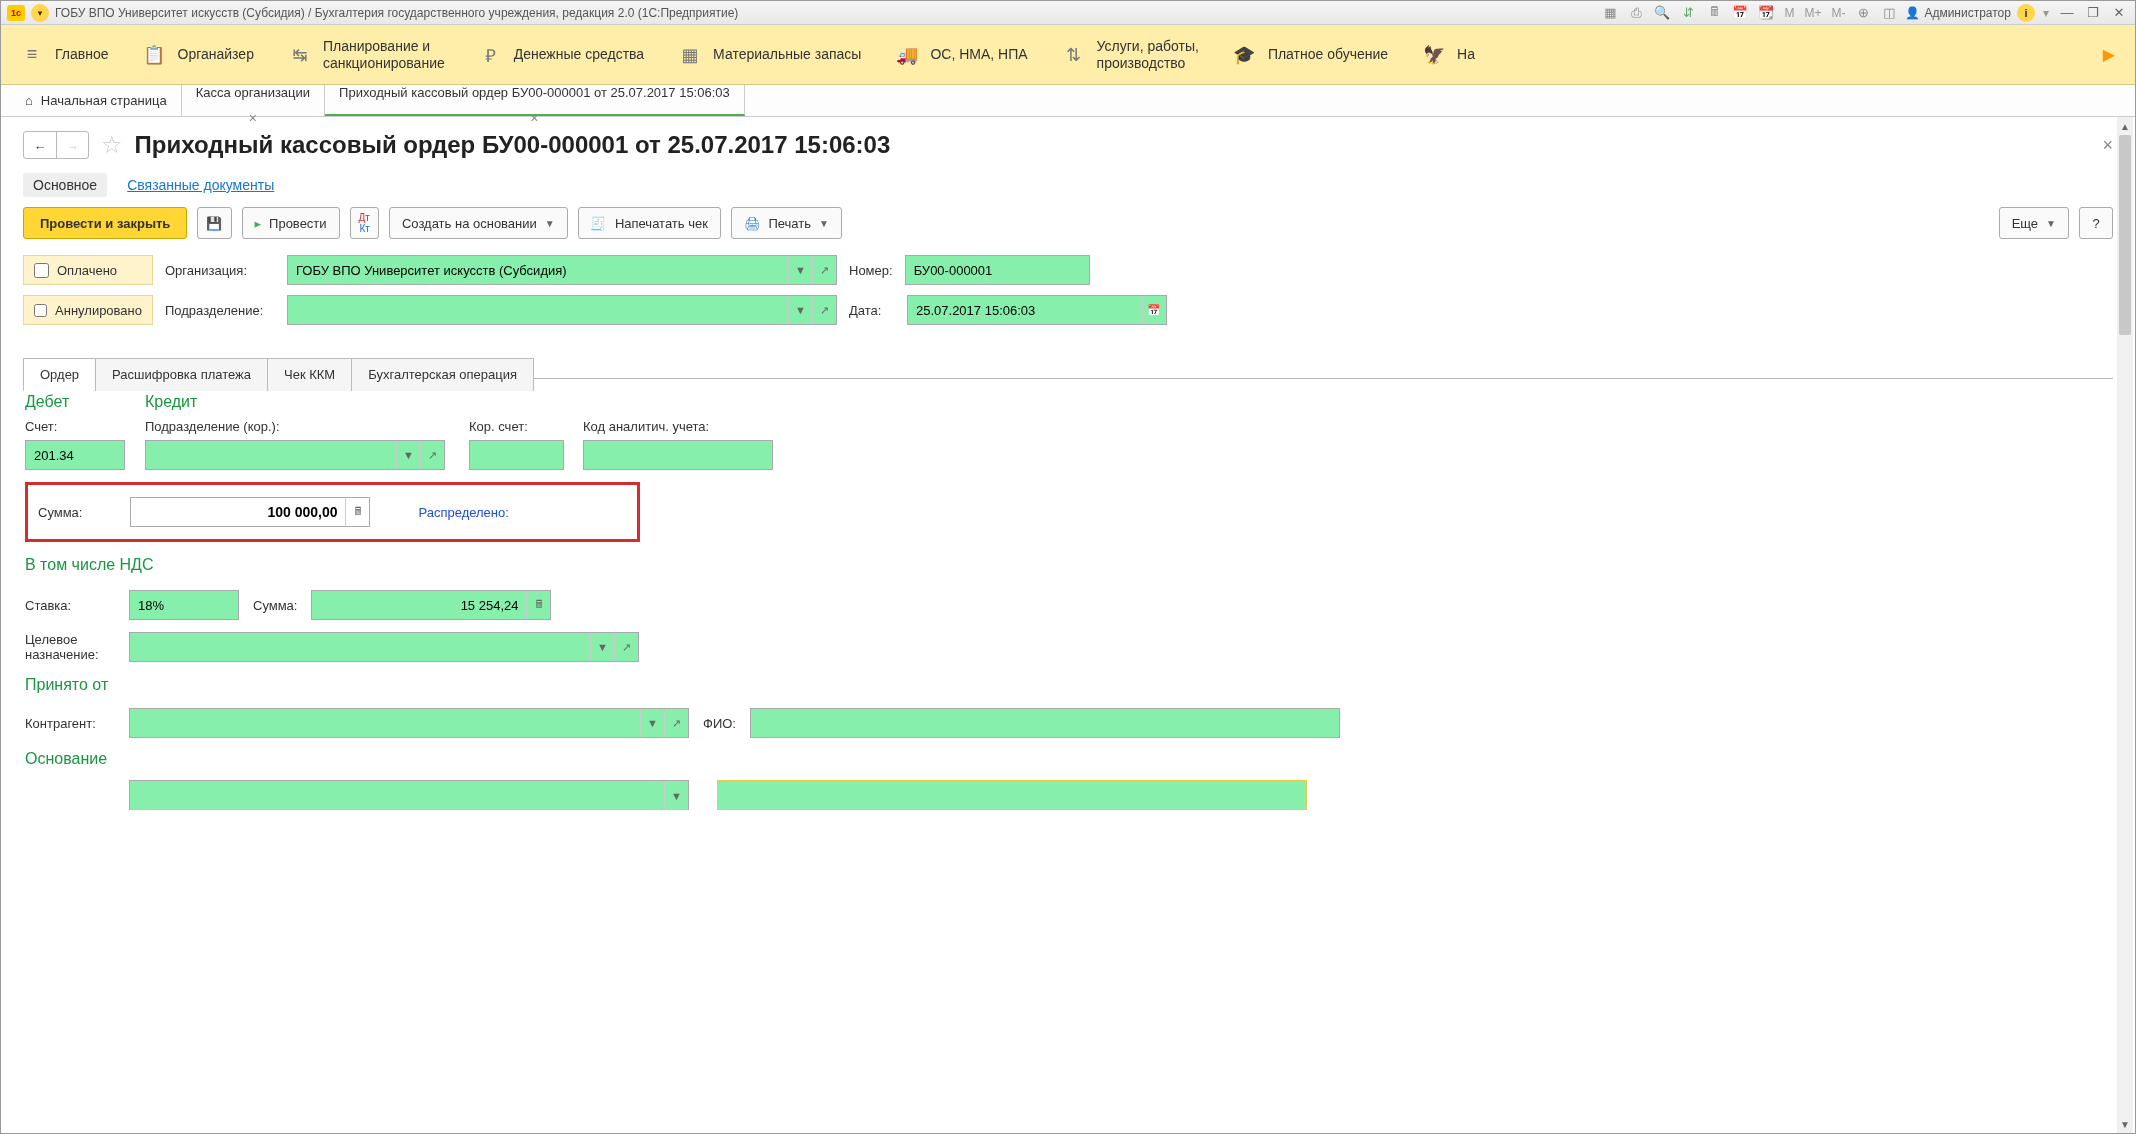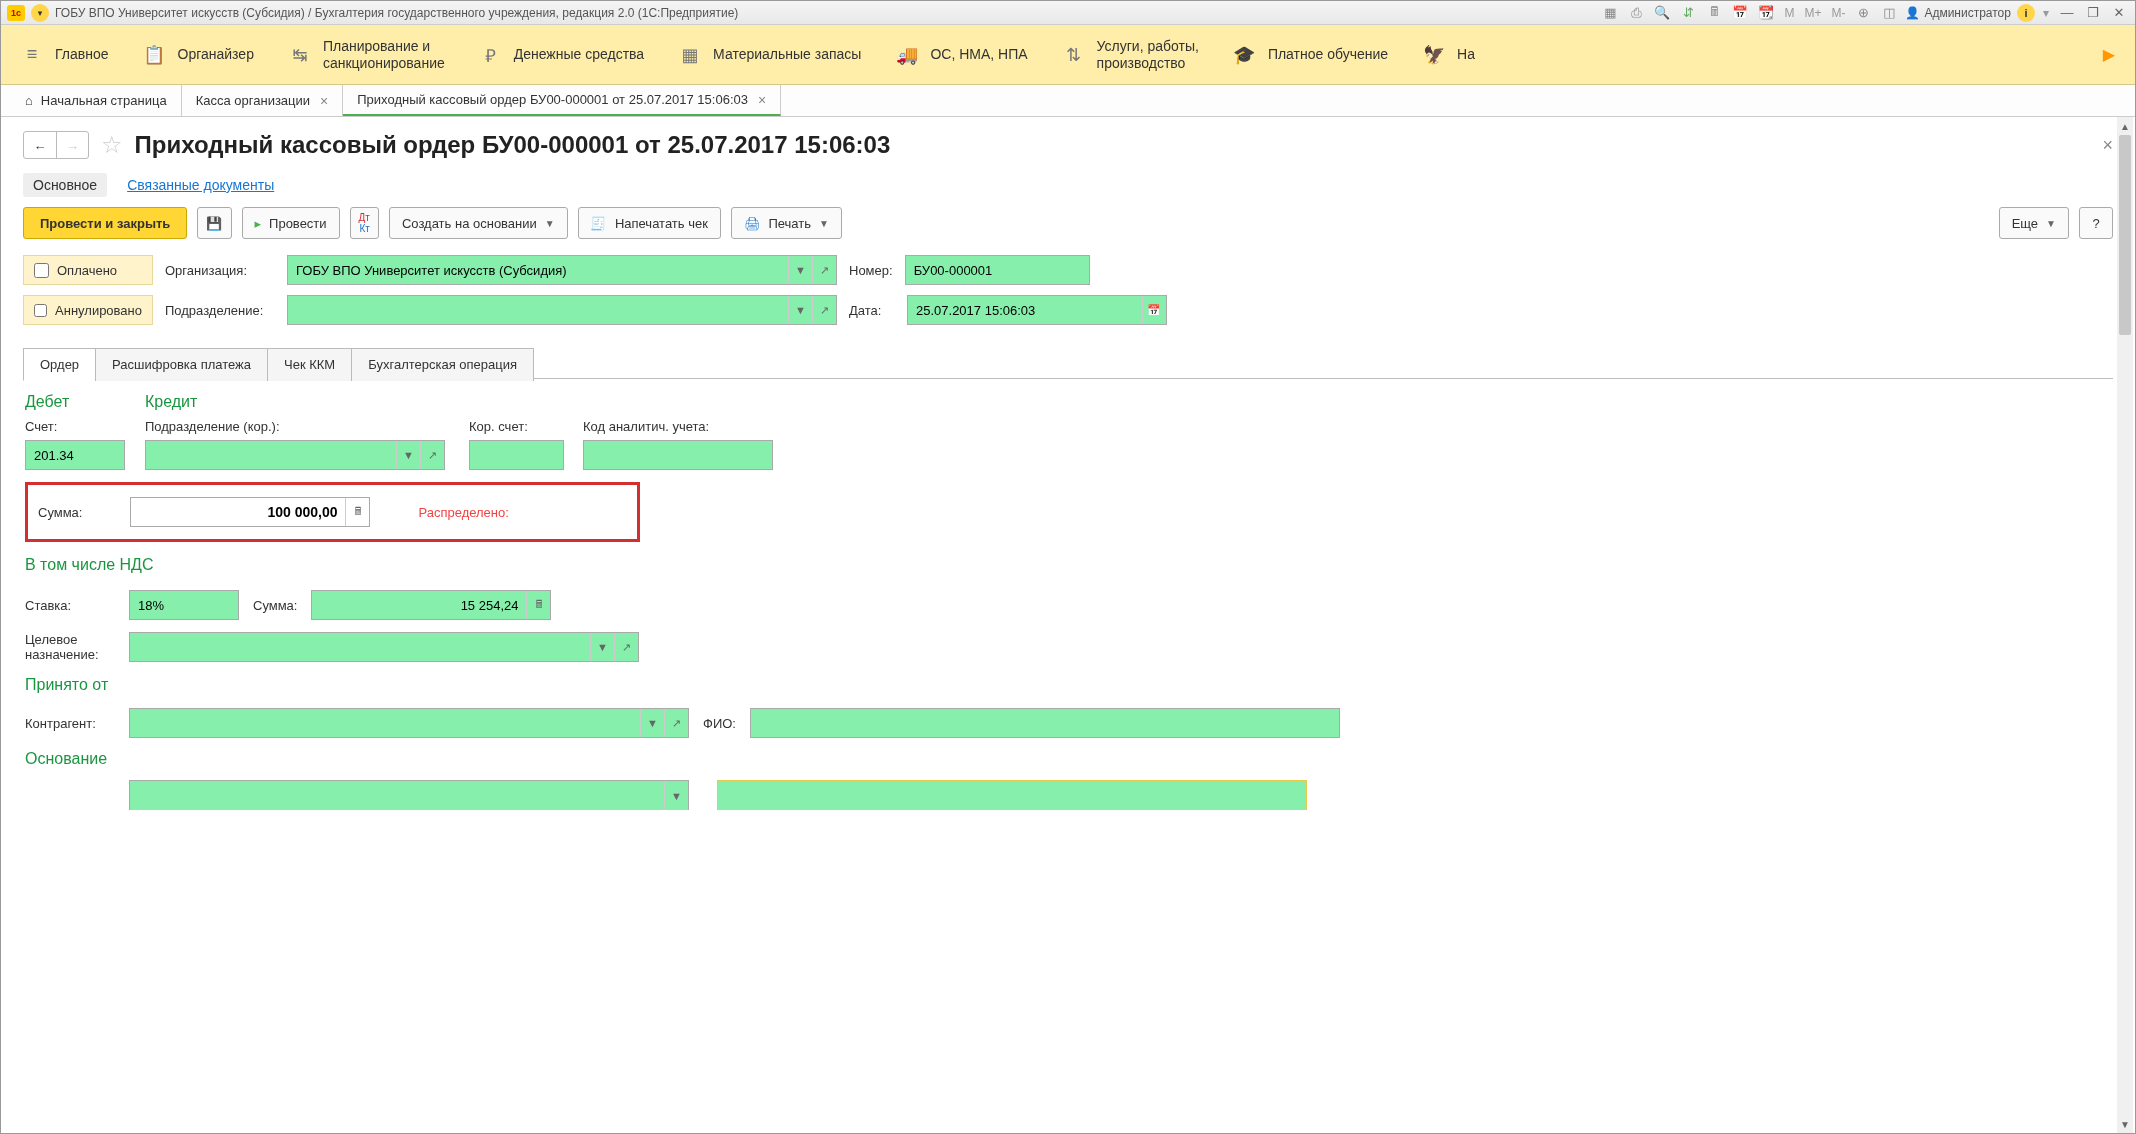--- a/index.html
+++ b/index.html
@@ -21,21 +21,21 @@
 
 .mainnav { height: 60px; background: #ffeeaa; border-bottom: 1px solid #d4c78a; display: flex; align-items: center; padding: 0 20px; gap: 35px; }
 .mainnav .nav-item { display: flex; align-items: center; gap: 12px; cursor: pointer; color: #333; }
 .mainnav .nav-icon { width: 22px; height: 22px; display: flex; align-items: center; justify-content: center; color: #777; font-size: 18px; }
 .mainnav .nav-label { font-size: 14px; line-height: 1.2; }
 .mainnav .nav-arrow { margin-left: auto; color: #ff9800; font-size: 16px; cursor: pointer; }
 
 
 .tabsbar { height: 32px; background: #fdfdfd; border-bottom: 1px solid #ccc; display: flex; align-items: stretch; padding-left: 10px; }
 .tabsbar .home-tab { display: flex; align-items: center; gap: 8px; padding: 0 14px; border-right: 1px solid #ccc; cursor: pointer; }
-.tabsbar .tab { display: flex; align-items: center; gap: 10px; padding: 0 14px; border-right: 1px solid #ccc; cursor: pointer; }
+.tabsbar .tab { display: flex; align-items: center; gap: 10px; padding: 0 14px; border-right: 1px solid #ccc; cursor: pointer; flex-direction: column; }
 .tabsbar .tab.active { border-bottom: 2px solid #4caf50; }
 .tabsbar .tab-close { color: #888; font-size: 14px; cursor: pointer; }
 
 
 .content { flex: 1; display: flex; flex-direction: column; padding: 14px 22px 0 22px; position: relative; overflow: hidden; }
 .page-header { display: flex; align-items: center; gap: 12px; margin-bottom: 14px; }
 .navbtns { display: flex; border: 1px solid #bbb; border-radius: 3px; }
 .navbtn { width: 32px; height: 26px; display: flex; align-items: center; justify-content: center; cursor: pointer; }
 .navbtn + .navbtn { border-left: 1px solid #bbb; }
 .navbtn.disabled { color: #ccc; }
@@ -60,37 +60,37 @@
 .chk-box { display: flex; align-items: center; gap: 8px; background: #fff3cc; border: 1px solid #e6d89a; padding: 6px 10px; width: 130px; height: 30px; }
 .chk-box input { width: 15px; height: 15px; }
 .lbl { color: #333; }
 .field { display: flex; border: 1px solid #aaa; height: 30px; background: #86efac; }
 .field input { border: none; outline: none; padding: 0 8px; font-size: 13px; flex: 1; background: transparent; }
 .field .fbtn { width: 24px; border-left: 1px solid #ccc; display: flex; align-items: center; justify-content: center; cursor: pointer; color: #666; font-size: 11px; }
 .lbl-fixed { width: 110px; }
 
 
 .inner-tabs { display: flex; border-bottom: 1px solid #bbb; margin-top: 10px; }
-.inner-tab { padding: 8px 16px; border: 1px solid #bbb; border-bottom: none; margin-right: -1px; background: #f5f5f5; cursor: pointer; position: relative; top: 3px; }
+.inner-tab { padding: 8px 16px; border: 1px solid #bbb; border-bottom: none; margin-right: -1px; background: #f5f5f5; cursor: pointer; position: relative; top: 13px; }
 .inner-tab.active { background: #fff; border-bottom: 1px solid #fff; }
 
 .tab-content { padding: 14px 2px; }
 
 .section-row { display: flex; gap: 50px; margin-bottom: 8px; }
 .section-title { color: #1a9641; font-size: 16px; }
 .ord-row { display: flex; align-items: center; gap: 14px; margin-bottom: 12px; }
 .small-lbl { font-size: 13px; color: #333; }
 
 
 .sum-box { border: 3px solid #d32f2f; padding: 12px 10px; display: flex; align-items: center; gap: 48px; margin-bottom: 14px; width: 615px; }
 .sum-box .lbl { font-weight: normal; }
 .sum-field { display: flex; border: 1px solid #aaa; height: 30px; width: 240px; }
 .sum-field input { border: none; outline: none; padding: 0 8px; font-size: 14px; font-weight: bold; text-align: right; flex: 1; }
 .sum-field .fbtn { width: 24px; border-left: 1px solid #ccc; display: flex; align-items: center; justify-content: center; cursor: pointer; color: #666; font-size: 11px; }
-.distributed { color: #ef4444; }
+.distributed { color: #1d4ed8; }
 
 .hl-field { border: 1px solid #e8c94a; height: 30px; }
 
 
 .vscroll { position: absolute; right: 2px; top: 0; bottom: 0; width: 16px; background: #f0f0f0; display: flex; flex-direction: column; }
 .vscroll .arrow { height: 18px; display: flex; align-items: center; justify-content: center; cursor: pointer; font-size: 10px; color: #666; }
 .vscroll .track { flex: 1; position: relative; }
 .vscroll .thumb { position: absolute; top: 0; left: 2px; right: 2px; height: 200px; background: #c8c8c8; border-radius: 2px; }
 
 </style>

